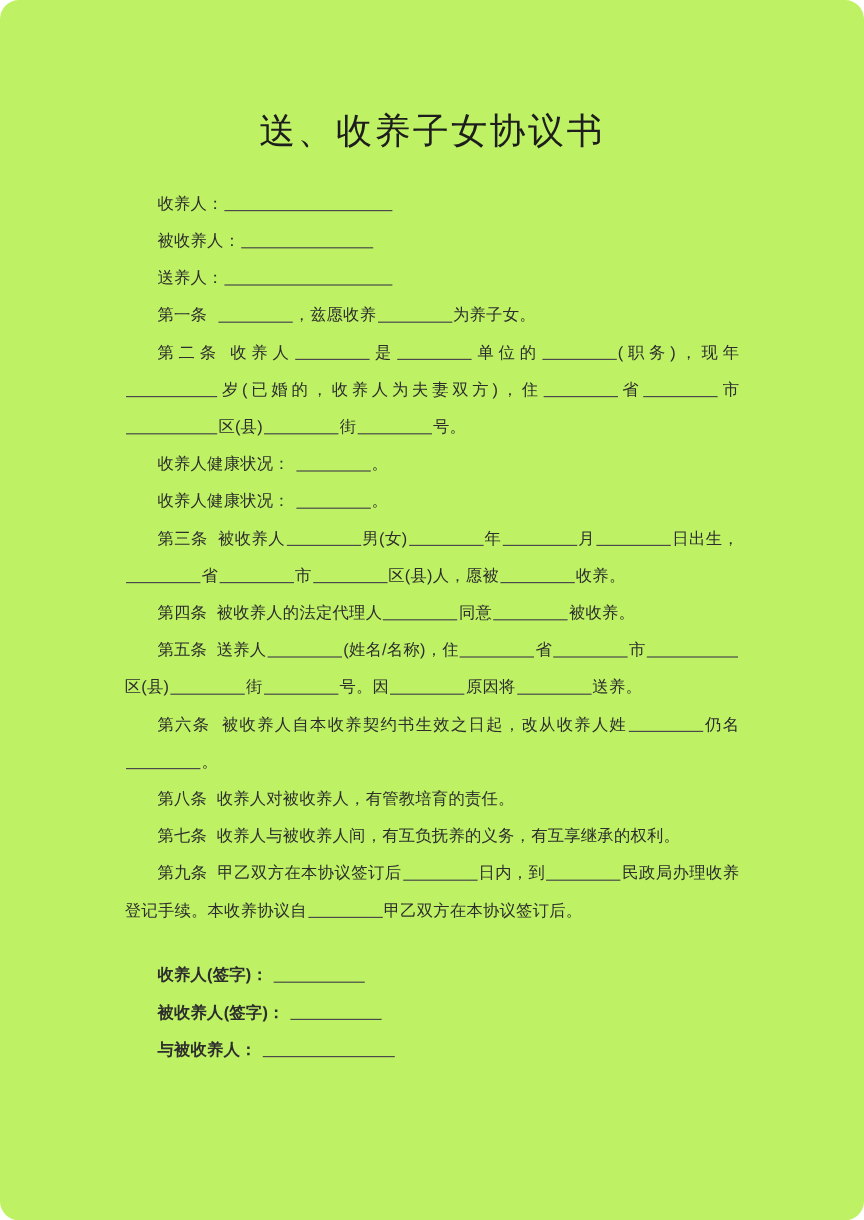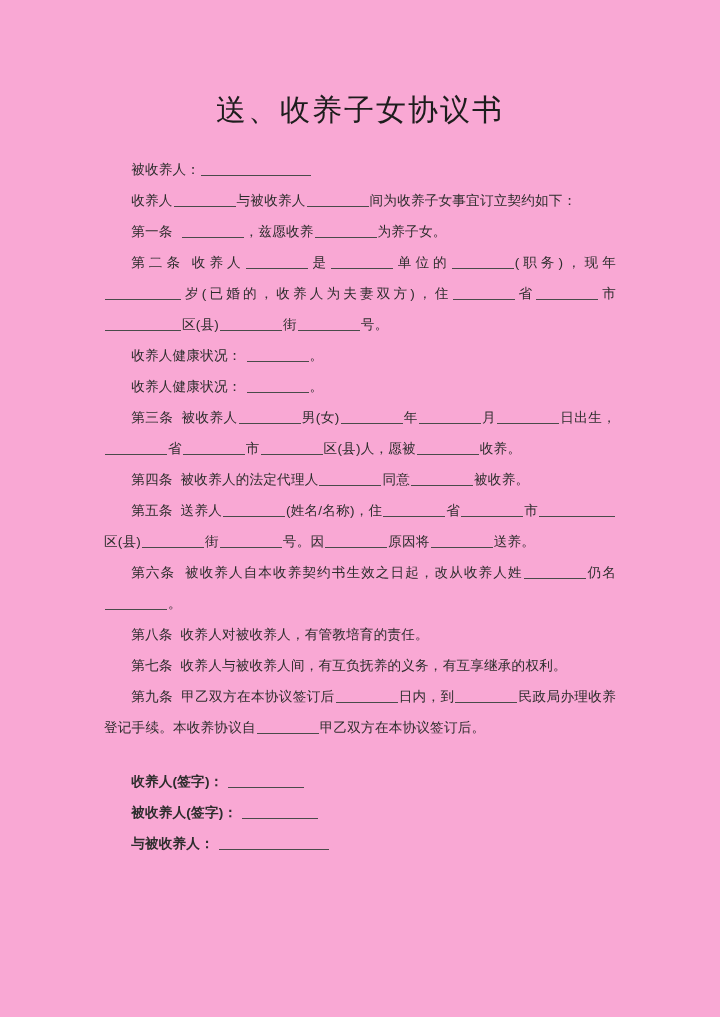--- a/index.html
+++ b/index.html
@@ -11,22 +11,23 @@
     width: 720px;
     height: 1017px;
     font-family: "Liberation Sans", "DejaVu Sans", sans-serif;
     color: #2a2a2a;
     -webkit-font-smoothing: antialiased;
   }
   .page {
     position: relative;
     width: 720px;
     height: 1017px;
-    background: #f9a8d4;
+    background: #bef264;
     box-sizing: border-box;
+    border-radius: 16px;
   }
   .doc-title {
     font-family: "Liberation Serif", "DejaVu Serif", serif;
     font-size: 30px;
     font-weight: normal;
     letter-spacing: 2px;
     color: #1d1d1d;
     text-align: center;
     margin: 0;
     padding-top: 92px;
@@ -70,25 +71,26 @@
 </style>
 </head>
 <body>
 
 <div class="page">
 
   <h1 class="doc-title">送、收养子女协议书</h1>
 
   <div class="body-block">
 
+    <p class="para indent"><span>收养人：</span><span class="blank b-xxl"></span></p>
 
     <p class="para indent"><span>被收养人：</span><span class="blank b-xl"></span></p>
 
+    <p class="para indent"><span>送养人：</span><span class="blank b-xxl"></span></p>
 
-    <p class="para indent"><span>收养人</span><span class="blank b-md"></span><span>与被收养人</span><span class="blank b-md"></span><span>间为收养子女事宜订立契约如下：</span></p>
 
     <p class="para indent"><span>第一条</span>&nbsp;&nbsp;<span class="blank b-md"></span><span>，兹愿收养</span><span class="blank b-md"></span><span>为养子女。</span></p>
 
     <p class="para indent"><span>第二条</span>&nbsp;<span>收养人</span><span class="blank b-md"></span><span>是</span><span class="blank b-md"></span><span>单位的</span><span class="blank b-md"></span><span>(职务)，现年</span><span class="blank b-lg"></span><span>岁(已婚的，收养人为夫妻双方)，住</span><span class="blank b-md"></span><span>省</span><span class="blank b-md"></span><span>市</span><span class="blank b-lg"></span><span>区(县)</span><span class="blank b-md"></span><span>街</span><span class="blank b-md"></span><span>号。</span></p>
 
     <p class="para indent"><span>收养人健康状况：</span>&nbsp;<span class="blank b-md"></span><span>。</span></p>
 
     <p class="para indent"><span>收养人健康状况：</span>&nbsp;<span class="blank b-md"></span><span>。</span></p>
 
     <p class="para indent"><span>第三条</span>&nbsp;&nbsp;<span>被收养人</span><span class="blank b-md"></span><span>男(女)</span><span class="blank b-md"></span><span>年</span><span class="blank b-md"></span><span>月</span><span class="blank b-md"></span><span>日出生，</span><span class="blank b-md"></span><span>省</span><span class="blank b-md"></span><span>市</span><span class="blank b-md"></span><span>区(县)人，愿被</span><span class="blank b-md"></span><span>收养。</span></p>

